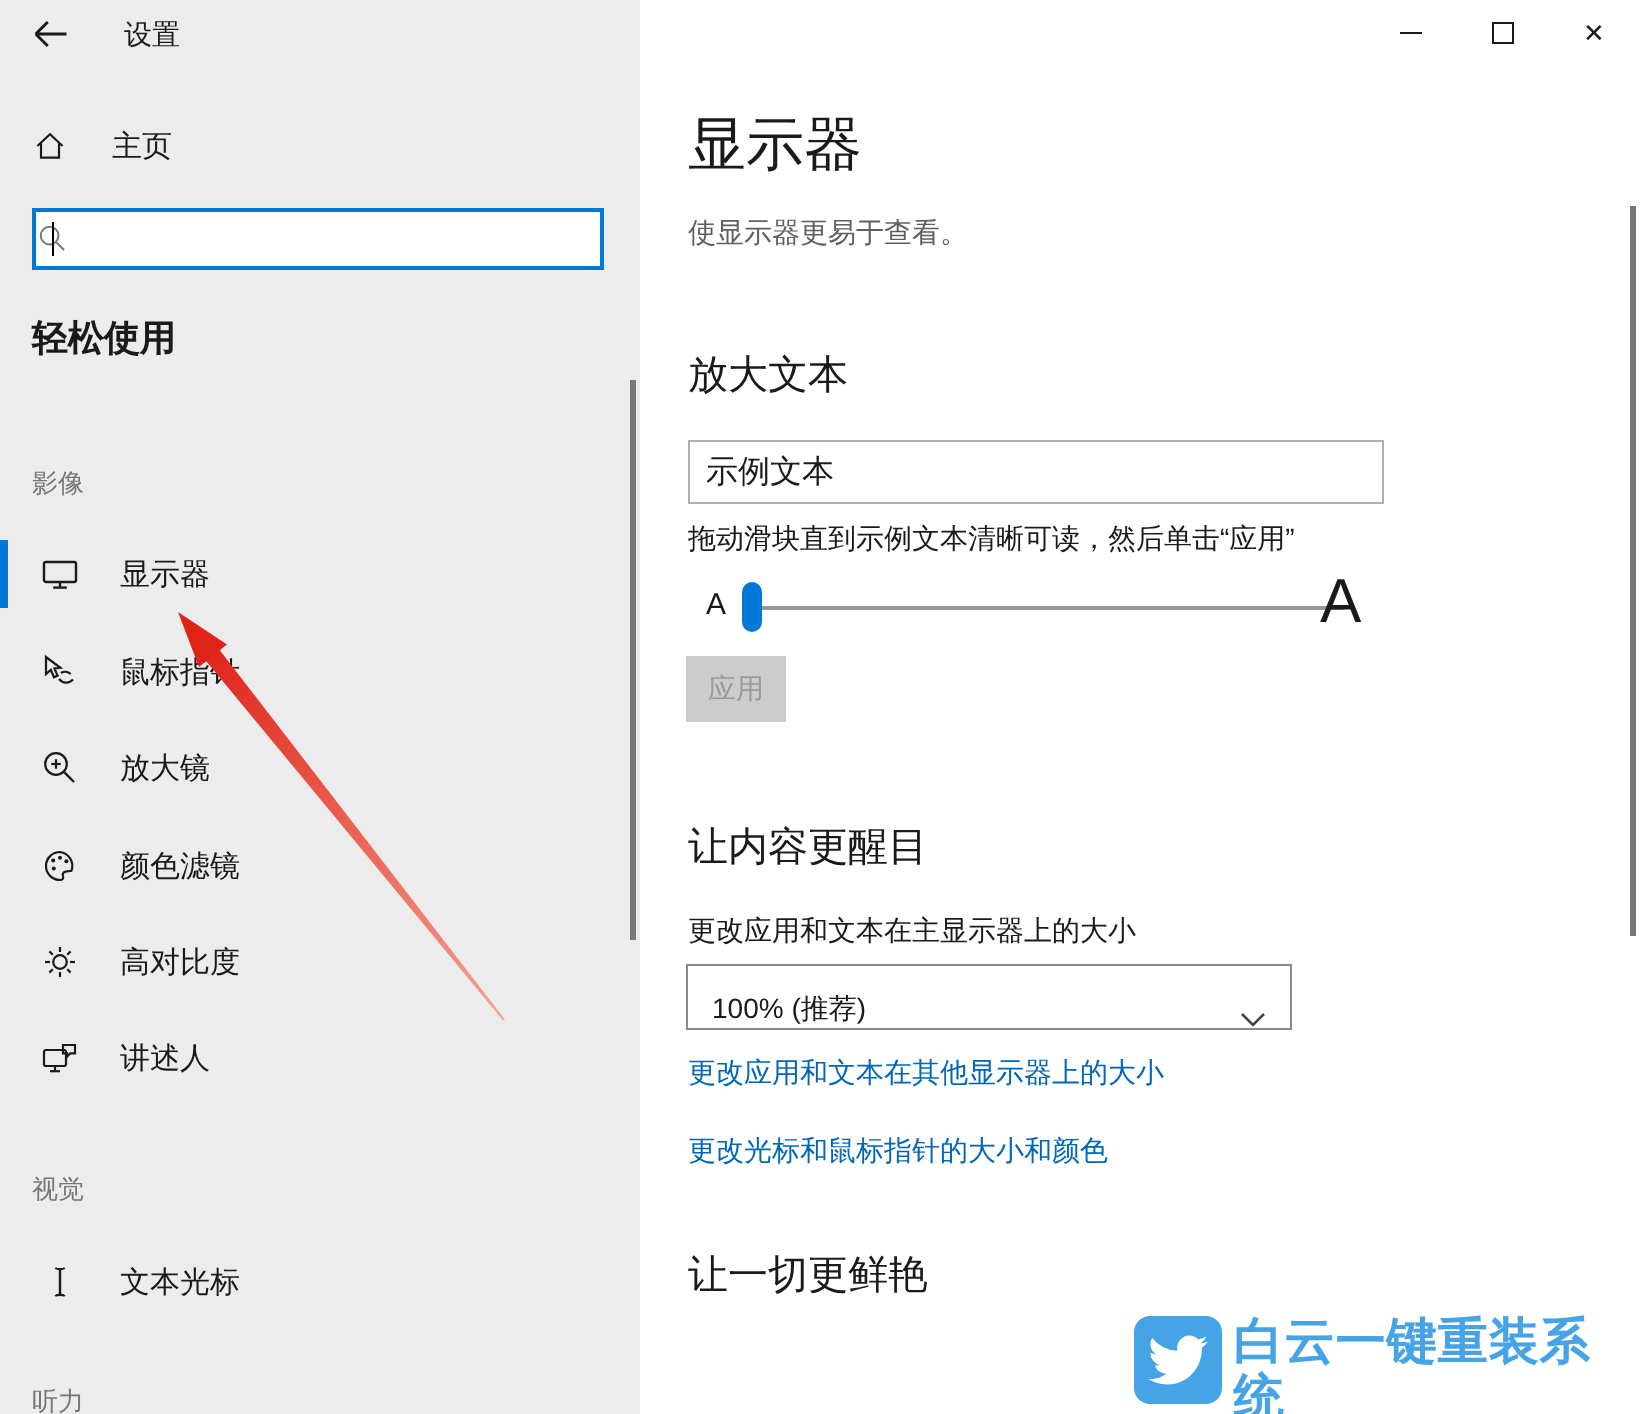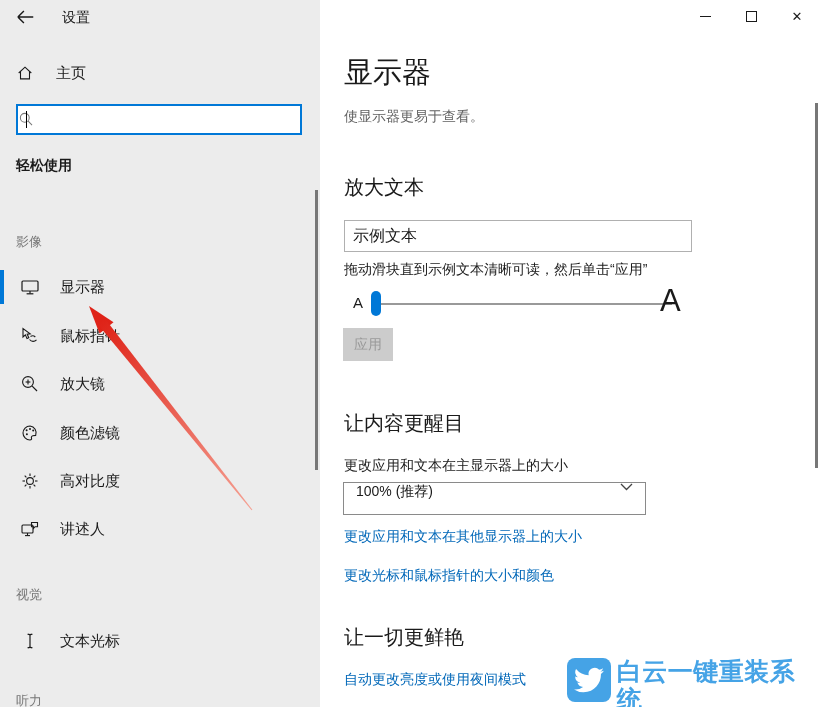--- a/index.html
+++ b/index.html
@@ -14,21 +14,21 @@
   .app-title{position:absolute;left:62px;top:9px;font-size:14px;color:#1a1a1a;}
   .home-row{position:absolute;left:16px;top:60px;display:flex;align-items:center;width:280px;height:26px;}
   .home-row .lbl{margin-left:22px;font-size:15px;text-align:right;}
   .search-box{position:absolute;left:16px;top:104px;width:282px;height:27px;background:#fff;
     border:2px solid #0078d7;display:flex;align-items:center;}
   .search-box input{border:none;outline:none;flex:1;height:100%;font-size:14px;padding-left:9px;
     font-family:inherit;color:#1a1a1a;background:transparent;}
   .search-box input::placeholder{color:#666;}
   .search-caret{position:absolute;left:8px;top:5px;width:1px;height:17px;background:#000;}
   .search-glyph{margin-right:8px;display:flex;}
-  .cat-title{position:absolute;left:16px;top:157px;font-size:14px;font-weight:bold;}
+  .cat-title{position:absolute;left:16px;top:157px;font-size:18px;font-weight:bold;}
   .group-header{position:absolute;left:16px;font-size:13px;color:#767676;}
   .nav-item{position:absolute;left:0;width:316px;height:40px;display:flex;align-items:center;cursor:pointer;}
   .nav-item .nav-icon{margin-left:20px;width:20px;height:20px;display:flex;align-items:center;justify-content:center;}
   .nav-item .nav-label{margin-left:20px;font-size:15px;color:#1a1a1a;}
   .accent-bar{position:absolute;left:0;top:3px;width:4px;height:34px;background:#0078d7;}
   .side-scrollbar{position:absolute;left:315px;top:190px;width:3px;height:280px;background:#777;}
   
   .win-controls{position:absolute;right:0;top:0;height:32px;display:flex;}
   .win-btn{width:46px;height:32px;display:flex;align-items:center;justify-content:center;cursor:pointer;}
   .glyph-min{width:11px;height:1px;background:#1a1a1a;}
@@ -43,21 +43,21 @@
     background:#fff;font-size:16px;padding-left:8px;font-family:inherit;color:#1a1a1a;outline:none;}
   .instruction{position:absolute;left:24px;top:261px;font-size:14px;color:#1a1a1a;}
   .slider-small-a{position:absolute;left:33px;top:294px;font-size:15px;color:#1a1a1a;}
   .slider-track{position:absolute;left:56px;top:303px;width:296px;height:2px;background:#999;}
   .slider-thumb{position:absolute;left:51px;top:291px;width:10px;height:25px;border-radius:5px;background:#0078d7;cursor:pointer;}
   .slider-big-a{position:absolute;left:340px;top:283px;font-size:31px;color:#1a1a1a;}
   .apply-btn{position:absolute;left:23px;top:328px;width:50px;height:33px;background:#cccccc;border:none;
     color:#999;font-size:14px;font-family:inherit;}
   .field-label{position:absolute;left:24px;top:457px;font-size:14px;color:#1a1a1a;}
   .dropdown{position:absolute;left:23px;top:482px;width:301px;height:31px;border:1px solid #8a8a8a;background:#fff;
-    display:flex;align-items:flex-start;cursor:pointer;}
+    display:flex;align-items:flex-end;cursor:pointer;}
   .dropdown .dd-value{margin-left:12px;font-size:14px;flex:1;}
   .dropdown .dd-chevron{margin-right:12px;display:flex;}
   .link{position:absolute;left:24px;font-size:14px;color:#0067b8;cursor:pointer;}
   .main-scrollbar{position:absolute;left:495px;top:103px;width:3px;height:365px;background:#777;}
   
   .arrow-overlay{position:absolute;left:0;top:0;width:820px;height:707px;pointer-events:none;}
   .watermark{position:absolute;left:567px;top:658px;display:flex;align-items:flex-start;}
   .wm-icon{width:44px;height:44px;border-radius:8px;background:#45a3e6;display:flex;align-items:center;justify-content:center;}
   .wm-text{margin-left:6px;display:flex;flex-direction:column;}
   .wm-brand{font-size:25px;font-weight:bold;color:#45a3e6;letter-spacing:0.5px;line-height:1.1;}
@@ -220,21 +220,20 @@
         <svg class="ic" width="13" height="8" viewBox="0 0 13 8">
           <path d="M1 1 l5.5 5.5 L12 1" stroke="#444" stroke-width="1.3" fill="none"></path>
         </svg>
       </span>
     </div>
 
     <div class="link" style="top:528px">更改应用和文本在其他显示器上的大小</div>
     <div class="link" style="top:567px">更改光标和鼠标指针的大小和颜色</div>
 
     <div class="h2" style="top:624px">让一切更鲜艳</div>
-    <div class="link" style="top:671px">自动更改亮度或使用夜间模式</div>
 
     <div class="main-scrollbar"></div>
   </div>
 
   <div class="win-controls">
     <div class="win-btn">
         <span class="glyph-min"></span>
       </div>
     <div class="win-btn">
         <span class="glyph-max"></span>

